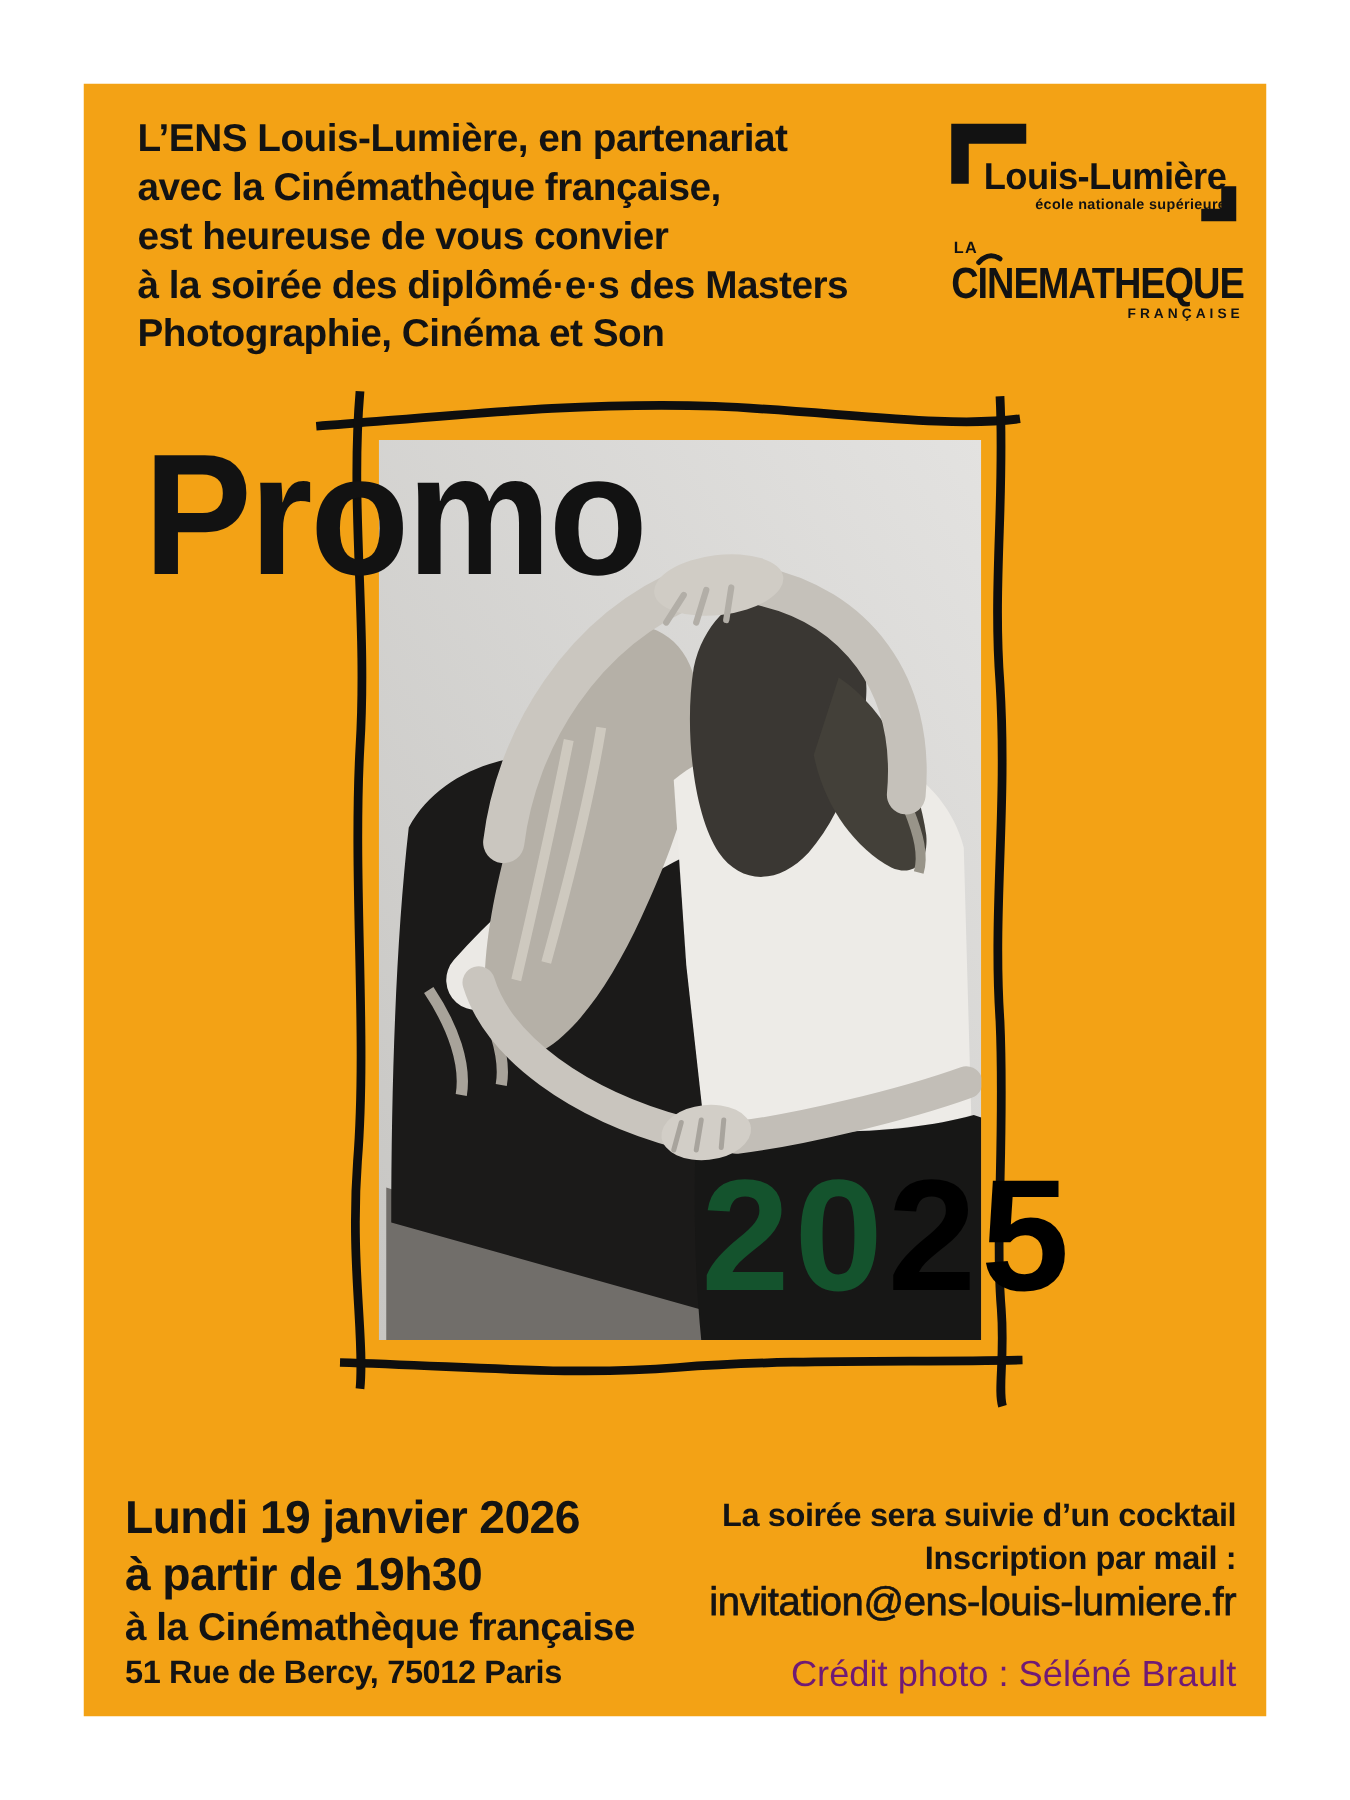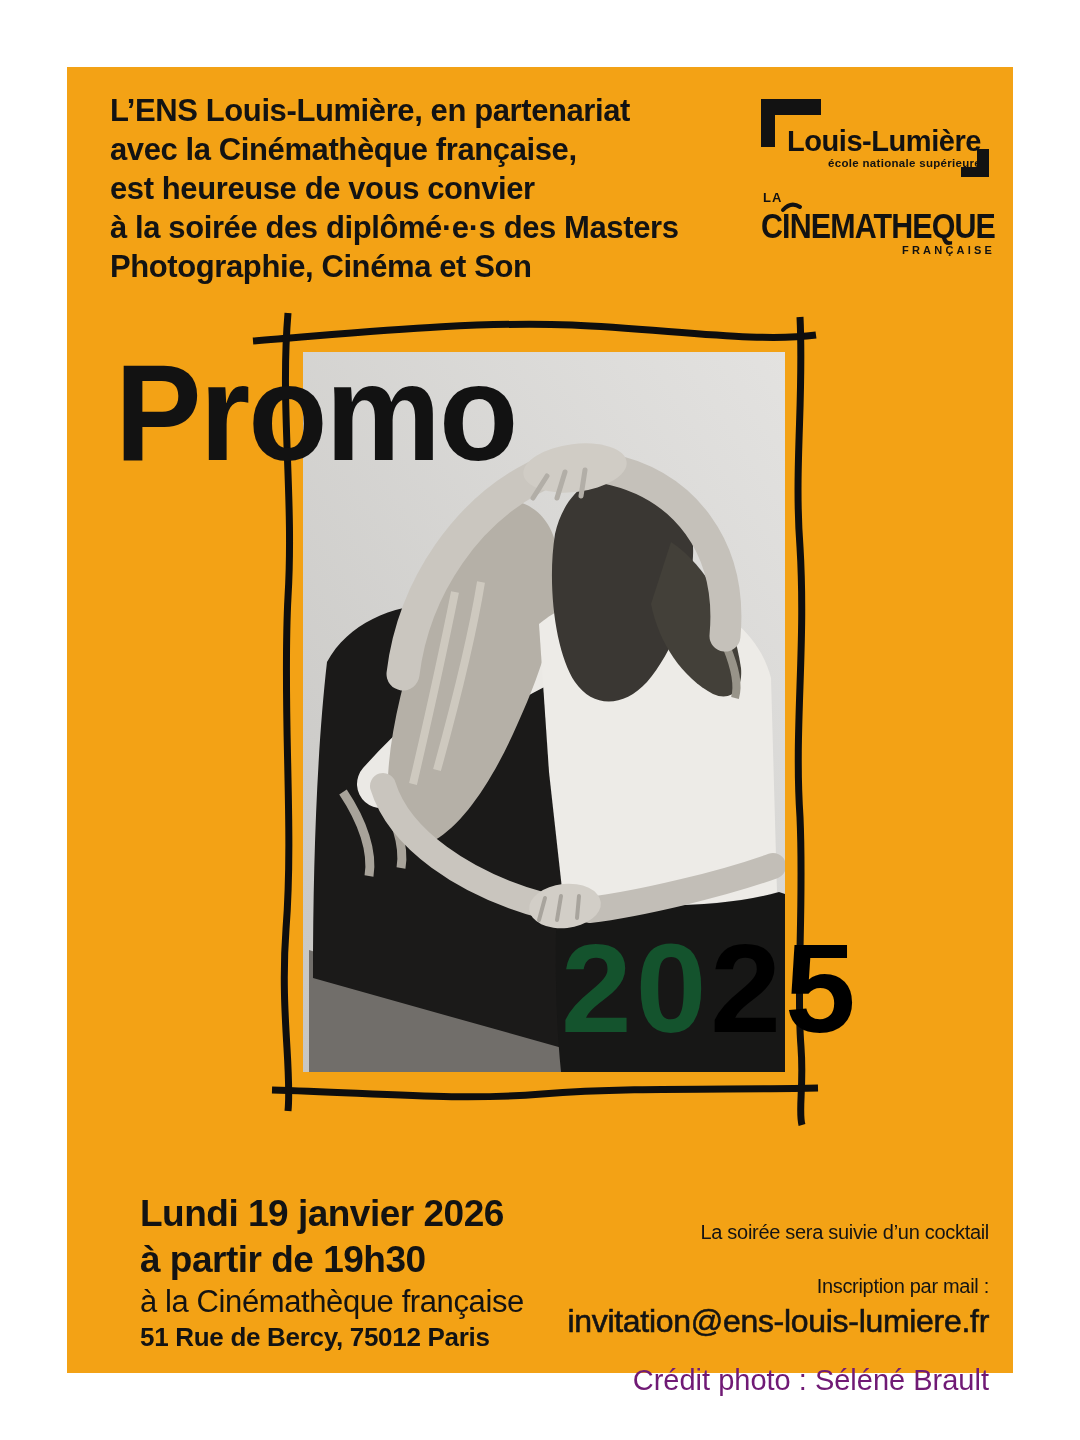--- a/index.html
+++ b/index.html
@@ -30,27 +30,27 @@
     font-size:138px;line-height:1;font-weight:bold;letter-spacing:-2px;
     color:#121212;transform:scaleX(.94);transform-origin:left top;white-space:nowrap;
   }
   .year{
     position:absolute;left:494px;top:858px;z-index:5;
     font-size:127px;line-height:1;font-weight:bold;letter-spacing:4px;white-space:nowrap;
   }
   .year .light{color:#14532d;}
   .year .dark{color:#000000;}
   
-  .event{position:absolute;left:33px;top:1124px;color:#131313;z-index:3;white-space:nowrap;margin-left:40px;}
+  .event{position:absolute;left:33px;top:1124px;color:#131313;z-index:3;white-space:nowrap;}
   .event .l1,.event .l2{font-size:37px;line-height:46px;font-weight:bold;letter-spacing:-0.5px;}
-  .event .l3{font-size:31px;line-height:38px;font-weight:normal;letter-spacing:-0.4px;}
+  .event .l3{font-size:31px;line-height:38px;font-weight:bold;letter-spacing:-0.4px;}
   .event .l4{font-size:26px;line-height:33px;font-weight:bold;letter-spacing:-0.3px;}
   
   .info{position:absolute;right:24px;top:1128px;text-align:right;color:#141414;z-index:3;white-space:nowrap;}
-  .info .l{font-size:20px;line-height:34px;font-weight:normal;letter-spacing:-0.3px;margin-top:20px;}
+  .info .l{font-size:26px;line-height:34px;font-weight:bold;letter-spacing:-0.3px;}
   .info .email{font-size:32px;line-height:36px;font-weight:normal;letter-spacing:-0.3px;-webkit-text-stroke:0.6px #141414;}
   .info .credit{margin-top:24px;font-size:29px;line-height:34px;font-weight:normal;color:#701a75;}
 </style>
 </head>
 <body>
 
 <div id="canvas">
   <div class="poster">
 
     <div class="intro">

